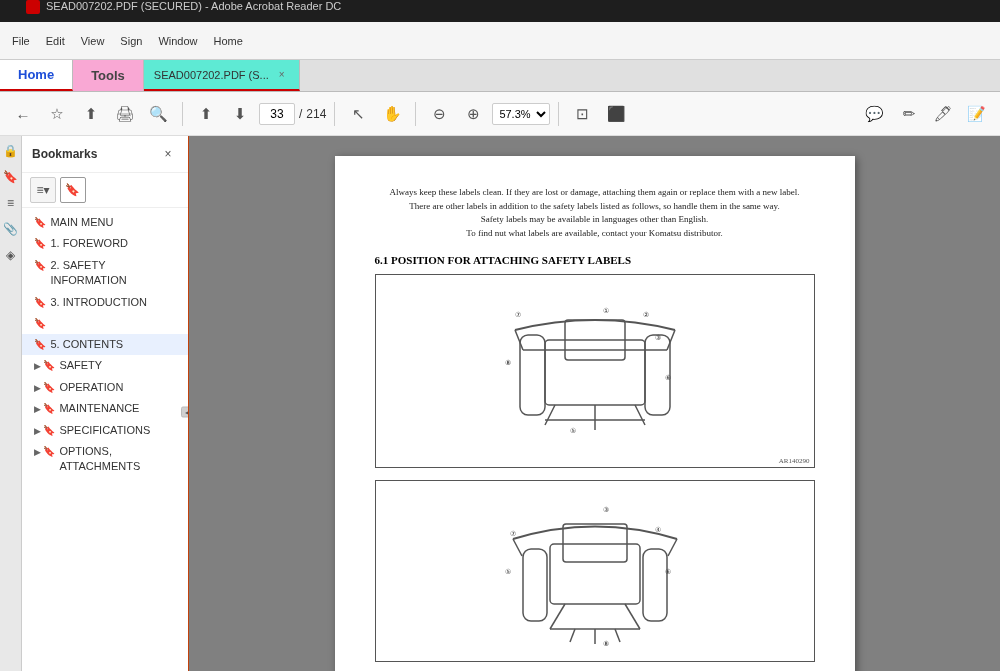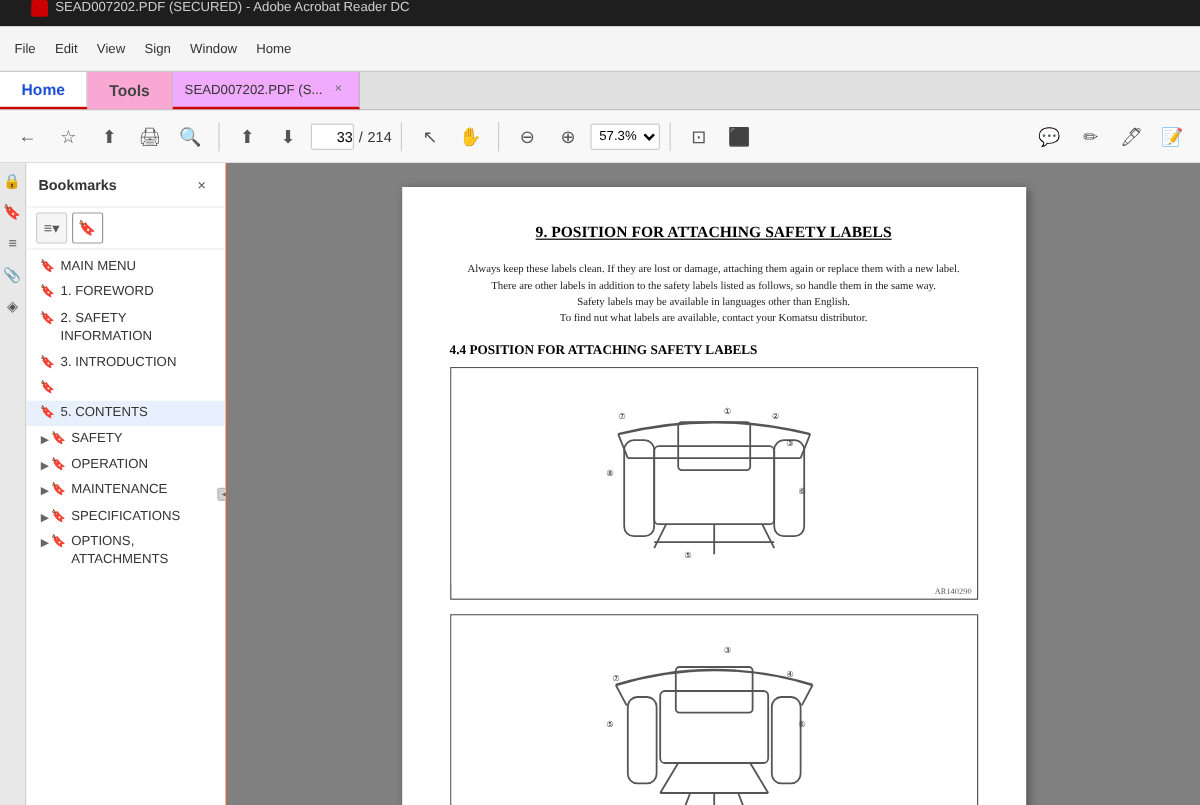--- a/index.html
+++ b/index.html
@@ -54,21 +54,21 @@
       cursor: pointer;
       border-right: 1px solid #bbb;
     }
     .tab-home { background: #fff; color: #1d4ed8; border-bottom: 2px solid #c00; }
     .tab-tools { background: #f9a8d4; color: #444; }
     .tab-doc {
       display: flex;
       align-items: center;
       padding: 0 10px;
       font-size: 11px;
-      background: #f0abfc;
+      background: #5eead4;
       border-right: 1px solid #bbb;
       border-bottom: 2px solid #c00;
       color: #333;
       gap: 6px;
     }
     .tab-close {
       width: 14px; height: 14px;
       display: flex; align-items: center; justify-content: center;
       border-radius: 50%;
       cursor: pointer;
@@ -94,21 +94,21 @@
       border-radius: 3px;
       color: #555;
       font-size: 15px;
     }
     .toolbar-sep { width: 1px; height: 24px; background: #ccc; margin: 0 4px; }
     .page-nav {
       display: flex; align-items: center; gap: 4px;
       font-size: 12px; color: #333;
     }
     .page-nav input {
-      width: 36px; text-align: right;
+      width: 36px; text-align: center;
       border: 1px solid #ccc; border-radius: 2px;
       height: 22px; font-size: 12px;
     }
     .zoom-select {
       border: 1px solid #ccc; border-radius: 2px;
       height: 22px; font-size: 11px;
       padding: 0 2px;
       background: #fff;
     }
     .toolbar-right {
@@ -443,30 +443,29 @@
         <span class="bookmark-text">OPTIONS, ATTACHMENTS</span>
       </div>
     </div>
 
     <div class="collapse-btn">◀</div>
   </div>
 
   <div class="viewer">
     <div class="pdf-page">
 
-      <div class="pdf-title">9. POSITION FOR ATTACHING SAFETY LABELS</div>
 
       <div class="pdf-para">
         Always keep these labels clean. If they are lost or damage, attaching them again or replace them with a new label.<br>
         There are other labels in addition to the safety labels listed as follows, so handle them in the same way.<br>
         Safety labels may be available in languages other than English.<br>
         To find nut what labels are available, contact your Komatsu distributor.
       </div>
 
-      <div class="pdf-subtitle">4.4 POSITION FOR ATTACHING SAFETY LABELS</div>
+      <div class="pdf-subtitle">6.1 POSITION FOR ATTACHING SAFETY LABELS</div>
 
       <div class="pdf-diagram-box">
         <div class="diagram-container">
 
           <svg width="280" height="160" viewBox="0 0 280 160">
 
             <rect x="90" y="55" width="100" height="65" rx="4" fill="none" stroke="#555" stroke-width="1.5"></rect>
 
             <rect x="110" y="35" width="60" height="40" rx="3" fill="none" stroke="#555" stroke-width="1.5"></rect>
 

